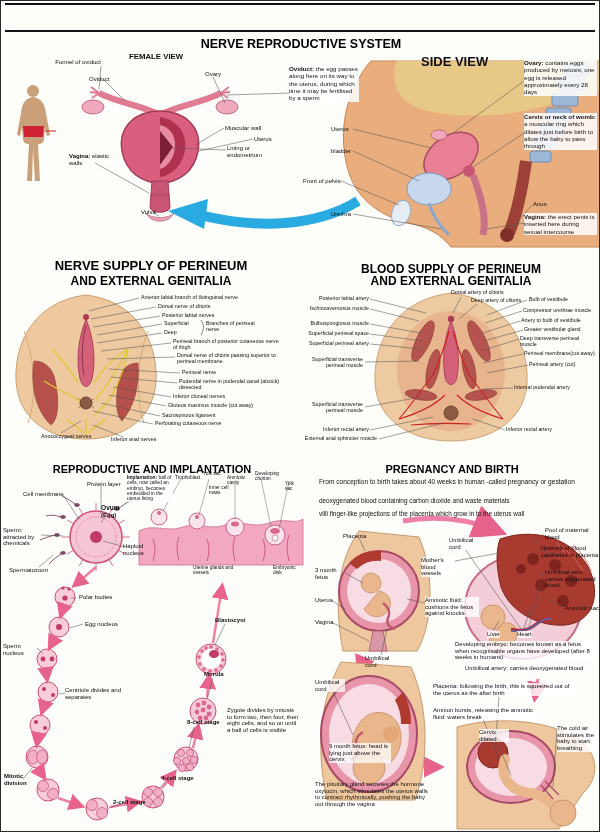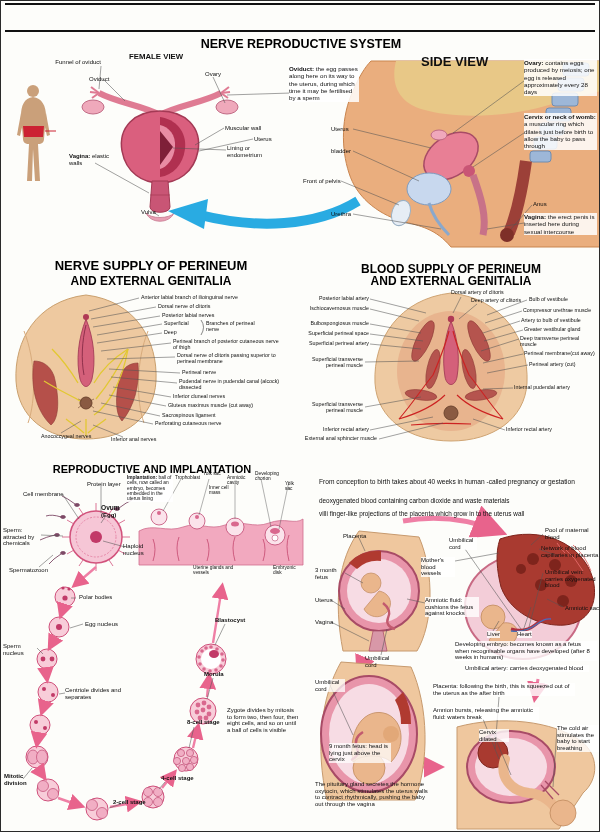--- a/index.html
+++ b/index.html
@@ -491,20 +491,21 @@
     <div class="lbl xs" style="left:202px;top:14px">Yolk sac</div>
     <div class="lbl xs" style="left:208px;top:28px;width:26px">Inner cell mass</div>
     <div class="lbl xs" style="left:226px;top:18px;width:28px">Amniotic cavity</div>
     <div class="lbl xs" style="left:254px;top:14px;width:32px">Developing chorion</div>
     <div class="lbl xs" style="left:284px;top:24px;width:16px">Yolk sac</div>
     <div class="lbl xs" style="left:192px;top:108px;width:56px">Uterine glands and vessels</div>
     <div class="lbl xs" style="left:272px;top:108px;width:28px">Embryonic disk</div>
   </section>
 
   <section style="left:302px;top:456px;width:298px;height:376px">
+    <div class="h2" style="top:6px;font-size:11px">PREGNANCY AND BIRTH</div>
     <div class="lbl" style="left:16px;top:21px;width:264px;font-size:6.6px">From conception to birth takes about 40 weeks in human -called pregnancy or gestation</div>
     <div class="lbl" style="left:16px;top:40px;width:264px;font-size:6.4px">deoxygenated blood containing carbon dioxide and waste materials</div>
     <div class="lbl" style="left:16px;top:53px;width:264px;font-size:6.4px">villi finger-like projections of the placenta which grow in to the uterus wall</div>
 
     <svg class="art" style="left:0;top:0" width="298" height="376" viewBox="0 0 298 376">
       <defs>
         <marker id="pa2" markerWidth="7" markerHeight="7" refX="5" refY="3.5" orient="auto">
             <path d="M0,0 L7,3.5 L0,7 Z" fill="#e8638c"></path>
           </marker>
       </defs>

